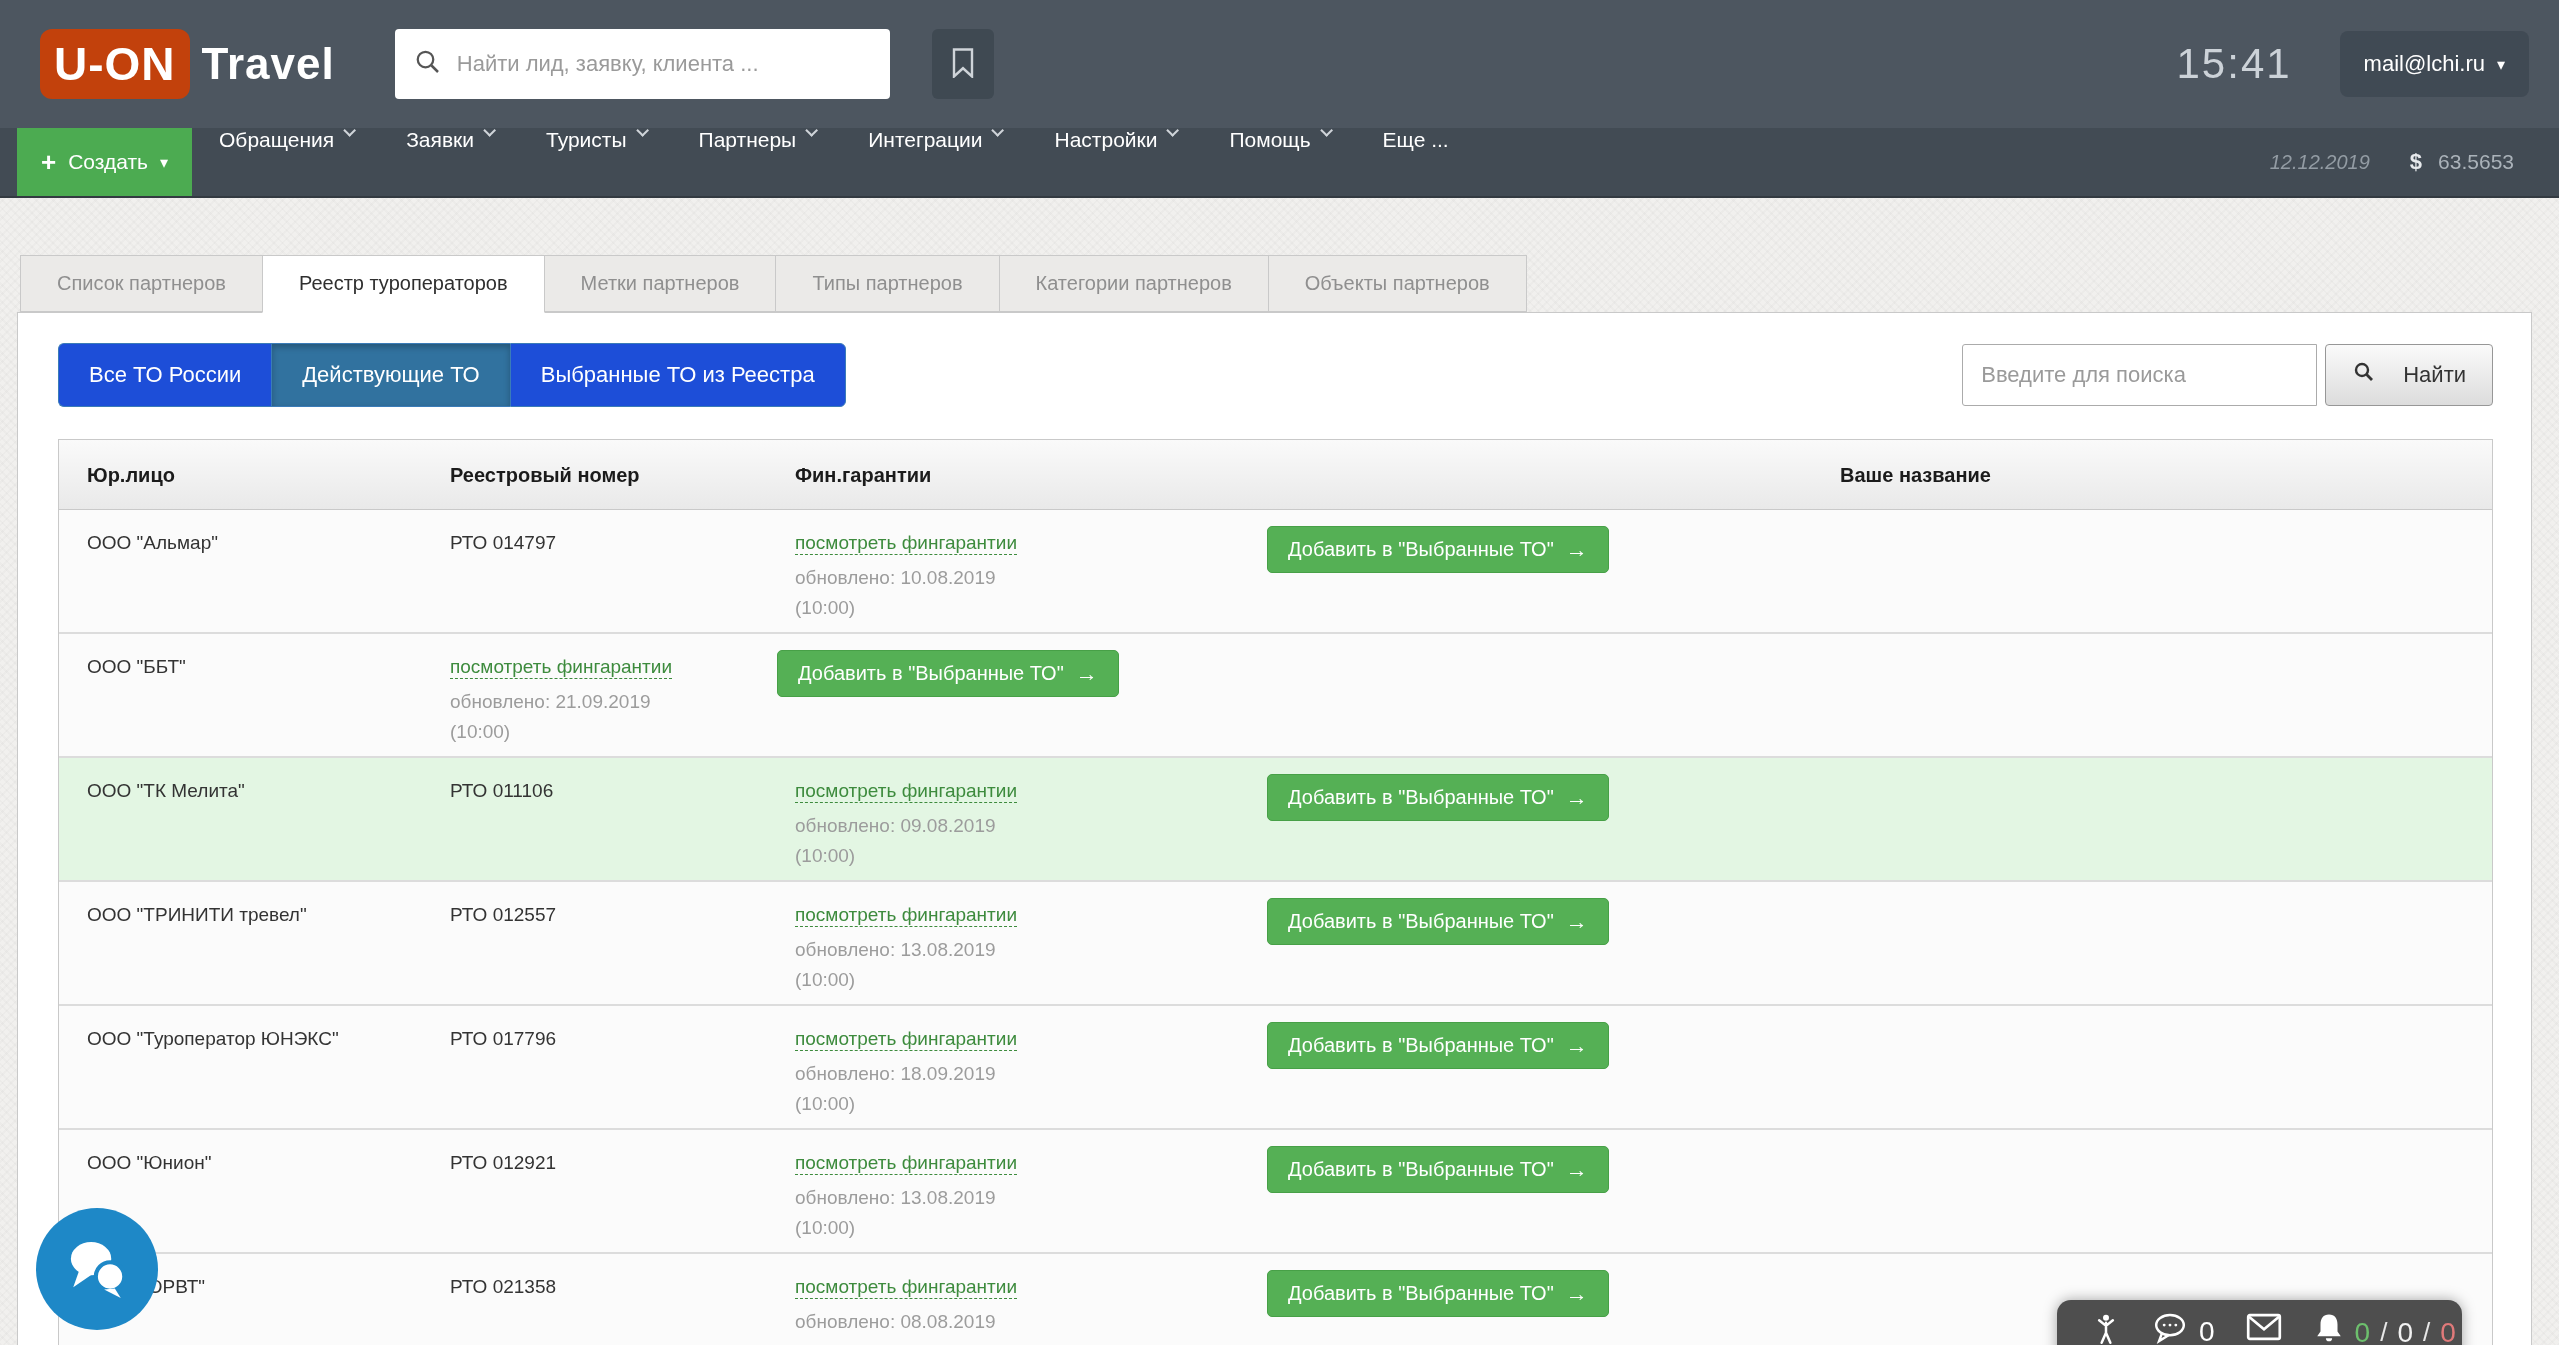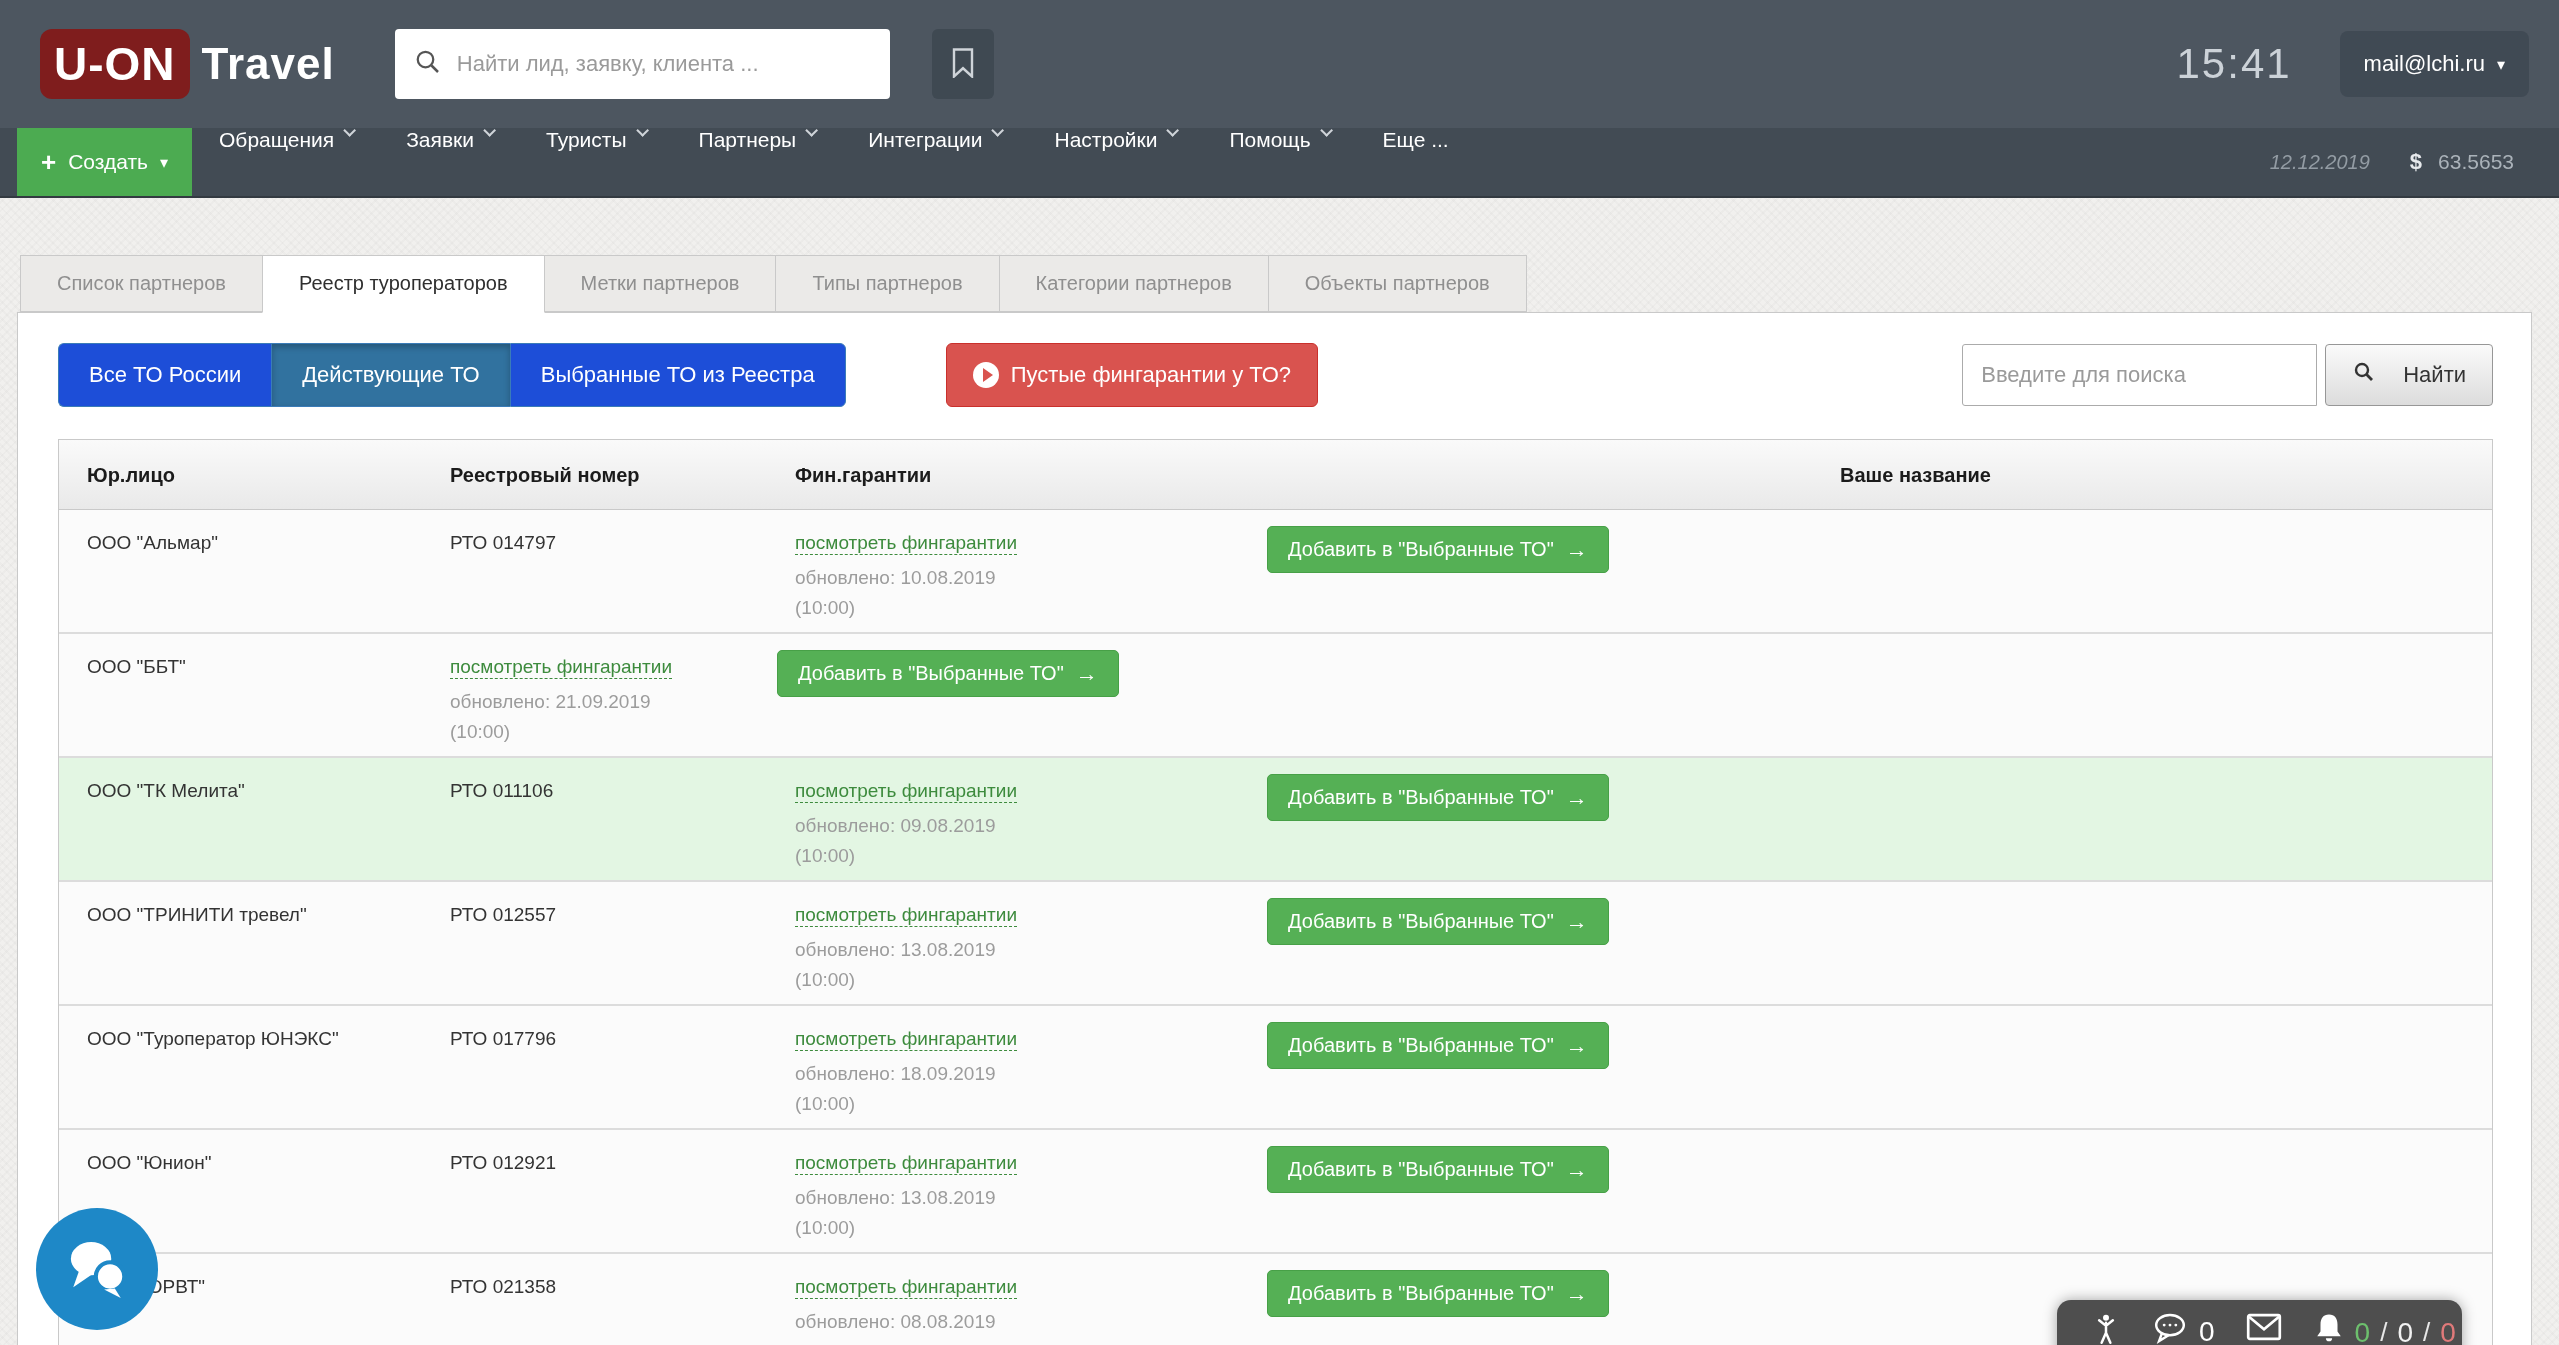--- a/index.html
+++ b/index.html
@@ -13,21 +13,21 @@
     position:relative;
   }
 
   
   .topbar {
     height:128px; background:#4d5660; display:flex; align-items:center;
     padding:0 30px 0 40px; position:relative; z-index:5;
   }
   .logo { display:flex; align-items:center; gap:12px; cursor:pointer; }
   .logo-badge {
-    background:#7f1d1d; color:#fff; font-weight:800; font-size:46px;
+    background:#c2410c; color:#fff; font-weight:800; font-size:46px;
     padding:8px 14px; border-radius:12px; letter-spacing:1px;
   }
   .logo-text { color:#fff; font-weight:800; font-size:44px; letter-spacing:1px; }
   .hsearch {
     margin-left:60px; width:495px; height:70px; background:#fff; border-radius:4px;
     display:flex; align-items:center; padding:0 18px; gap:14px;
   }
   .hsearch input {
     border:none; outline:none; flex:1; font-size:22px; color:#333;
     font-family:inherit; background:transparent;
@@ -247,24 +247,20 @@
   </div>
 
   <div class="panel">
 
     <div class="toolbar">
       <div class="btn-group">
         <button class="blue-btn">Все ТО России</button>
         <button class="blue-btn active">Действующие ТО</button>
         <button class="blue-btn">Выбранные ТО из Реестра</button>
       </div>
-      <button class="red-btn">
-        <span class="play-icon"></span>
-        <span>Пустые фингарантии у ТО?</span>
-      </button>
       <div class="toolbar-right">
         <input type="text" class="search-input" placeholder="Введите для поиска" style="">
         <button class="find-btn">
           <span>
             <svg width="24" height="24" viewBox="0 0 24 24">
                 <circle cx="10" cy="10" r="6" fill="none" stroke="#333" stroke-width="2.4"></circle>
                 <line x1="14.6" y1="14.6" x2="20" y2="20" stroke="#333" stroke-width="2.8"></line>
               </svg>
           </span>
           <span>Найти</span>

